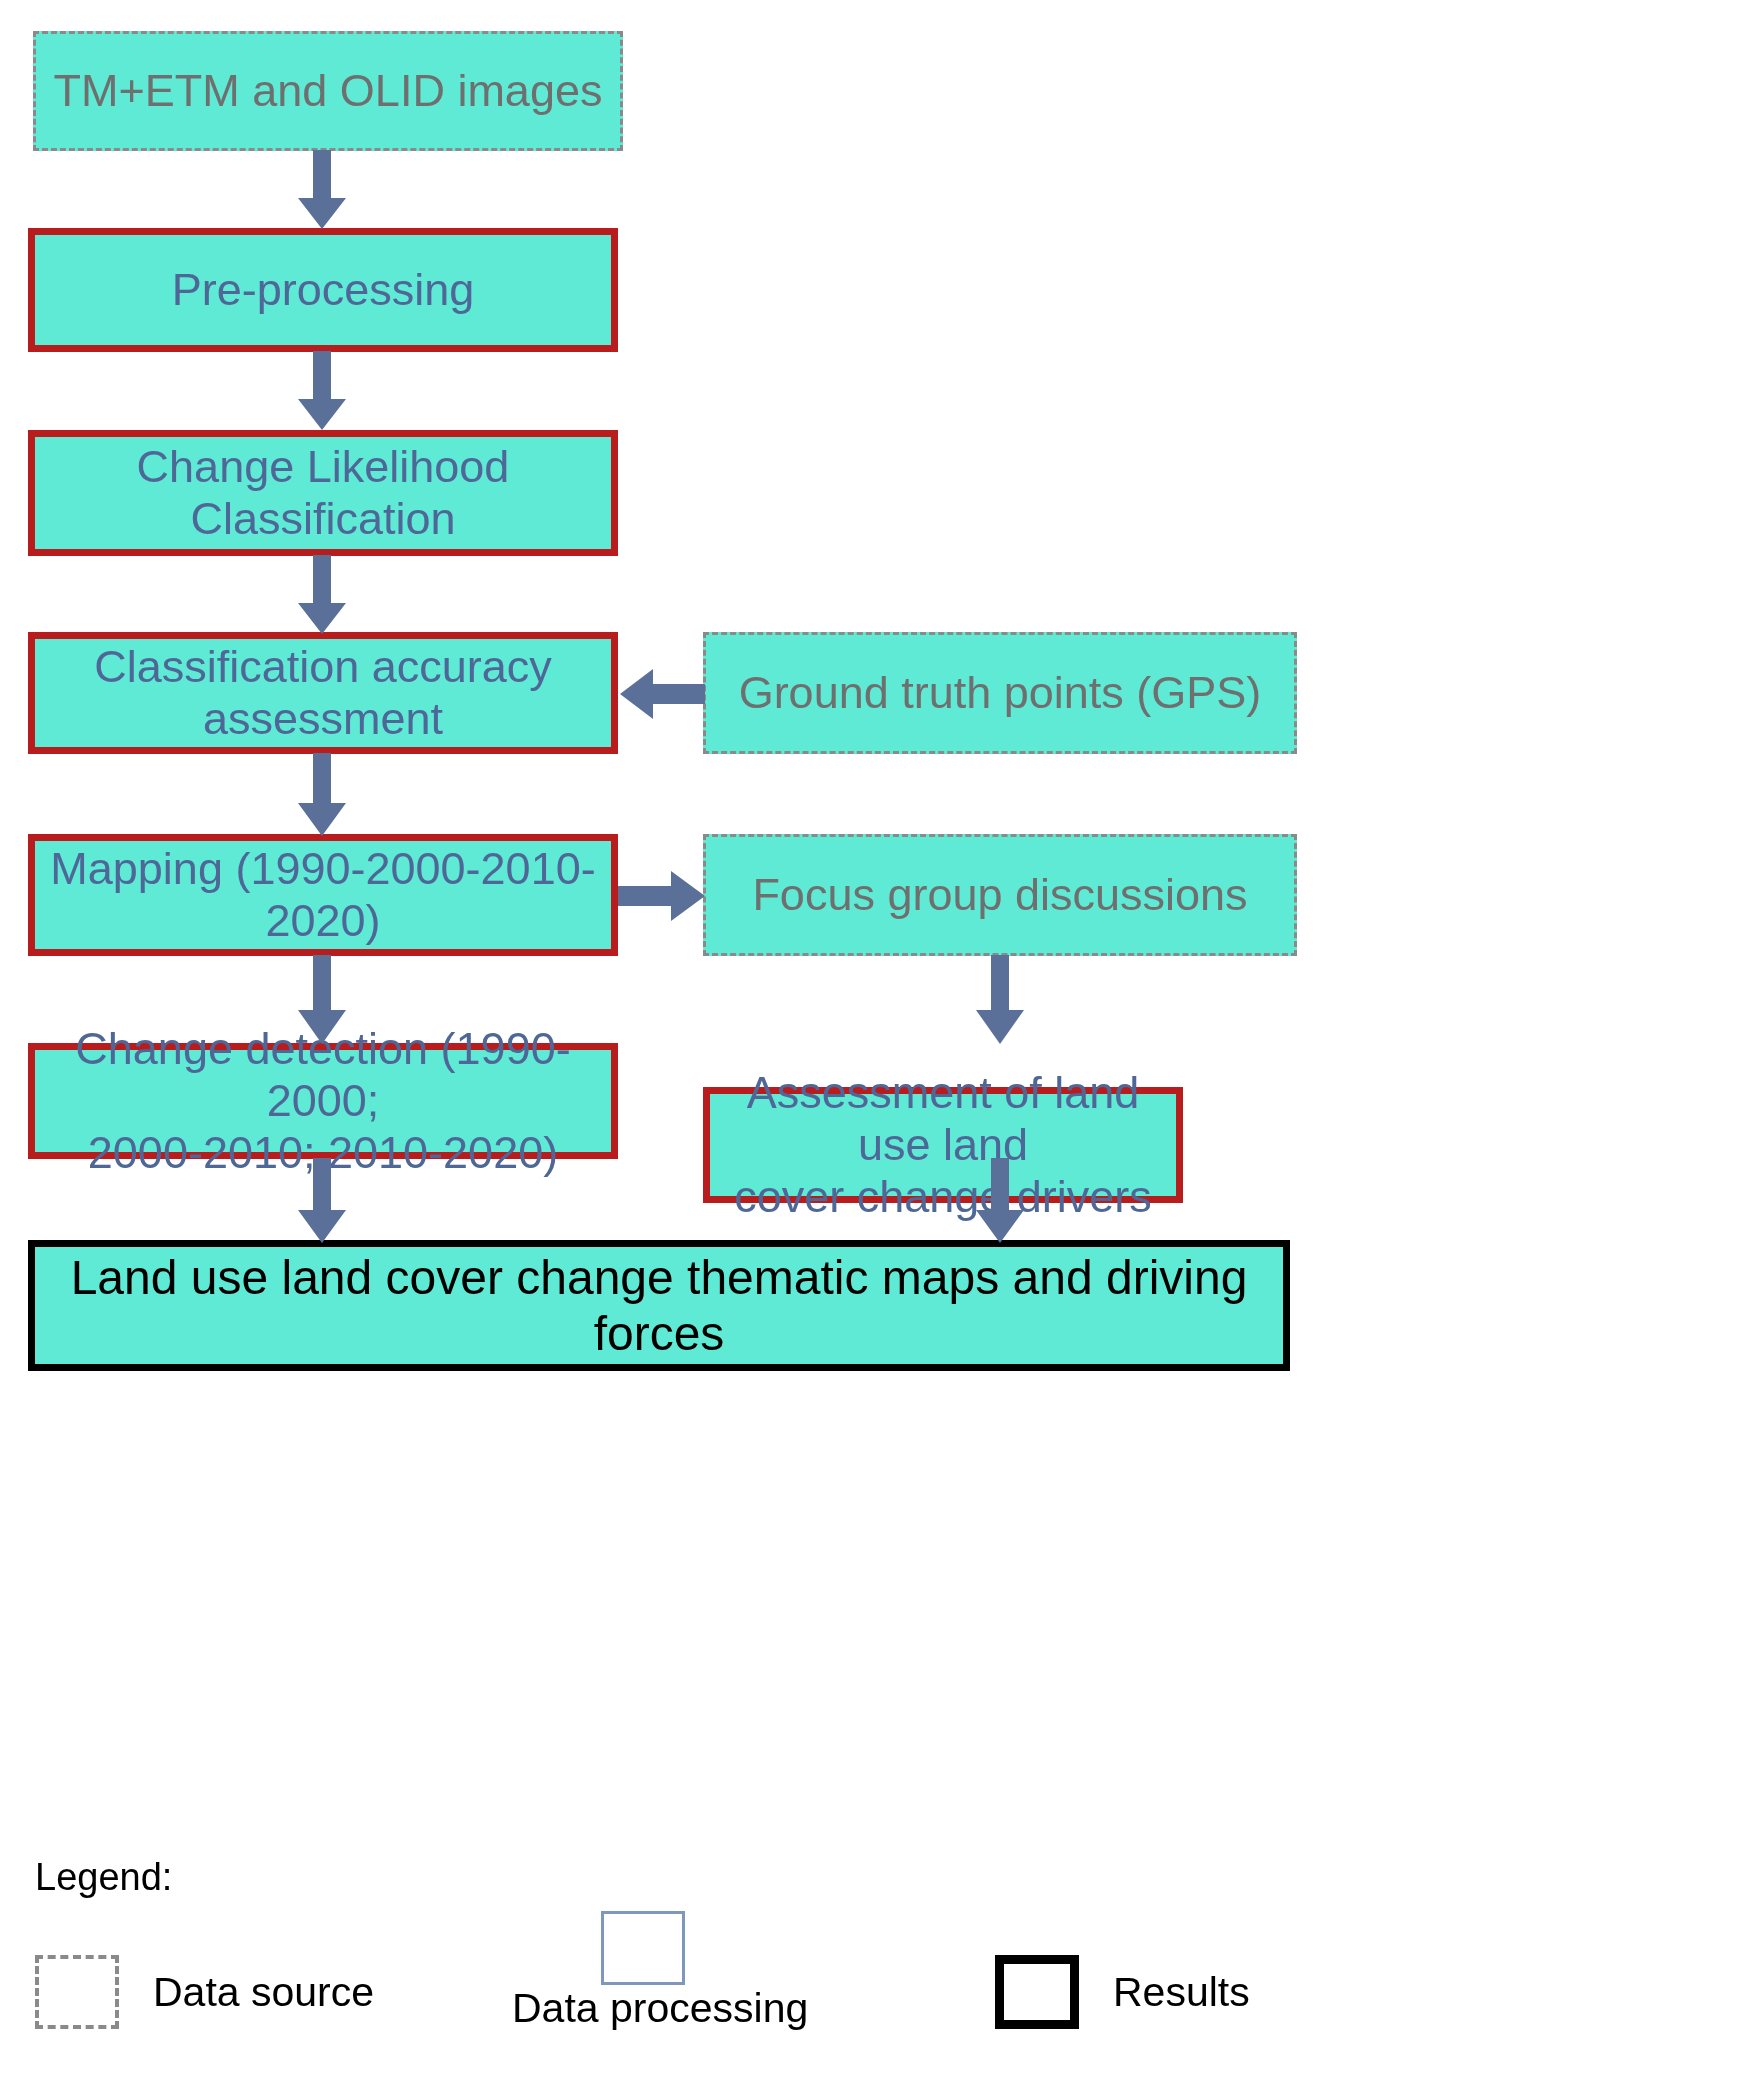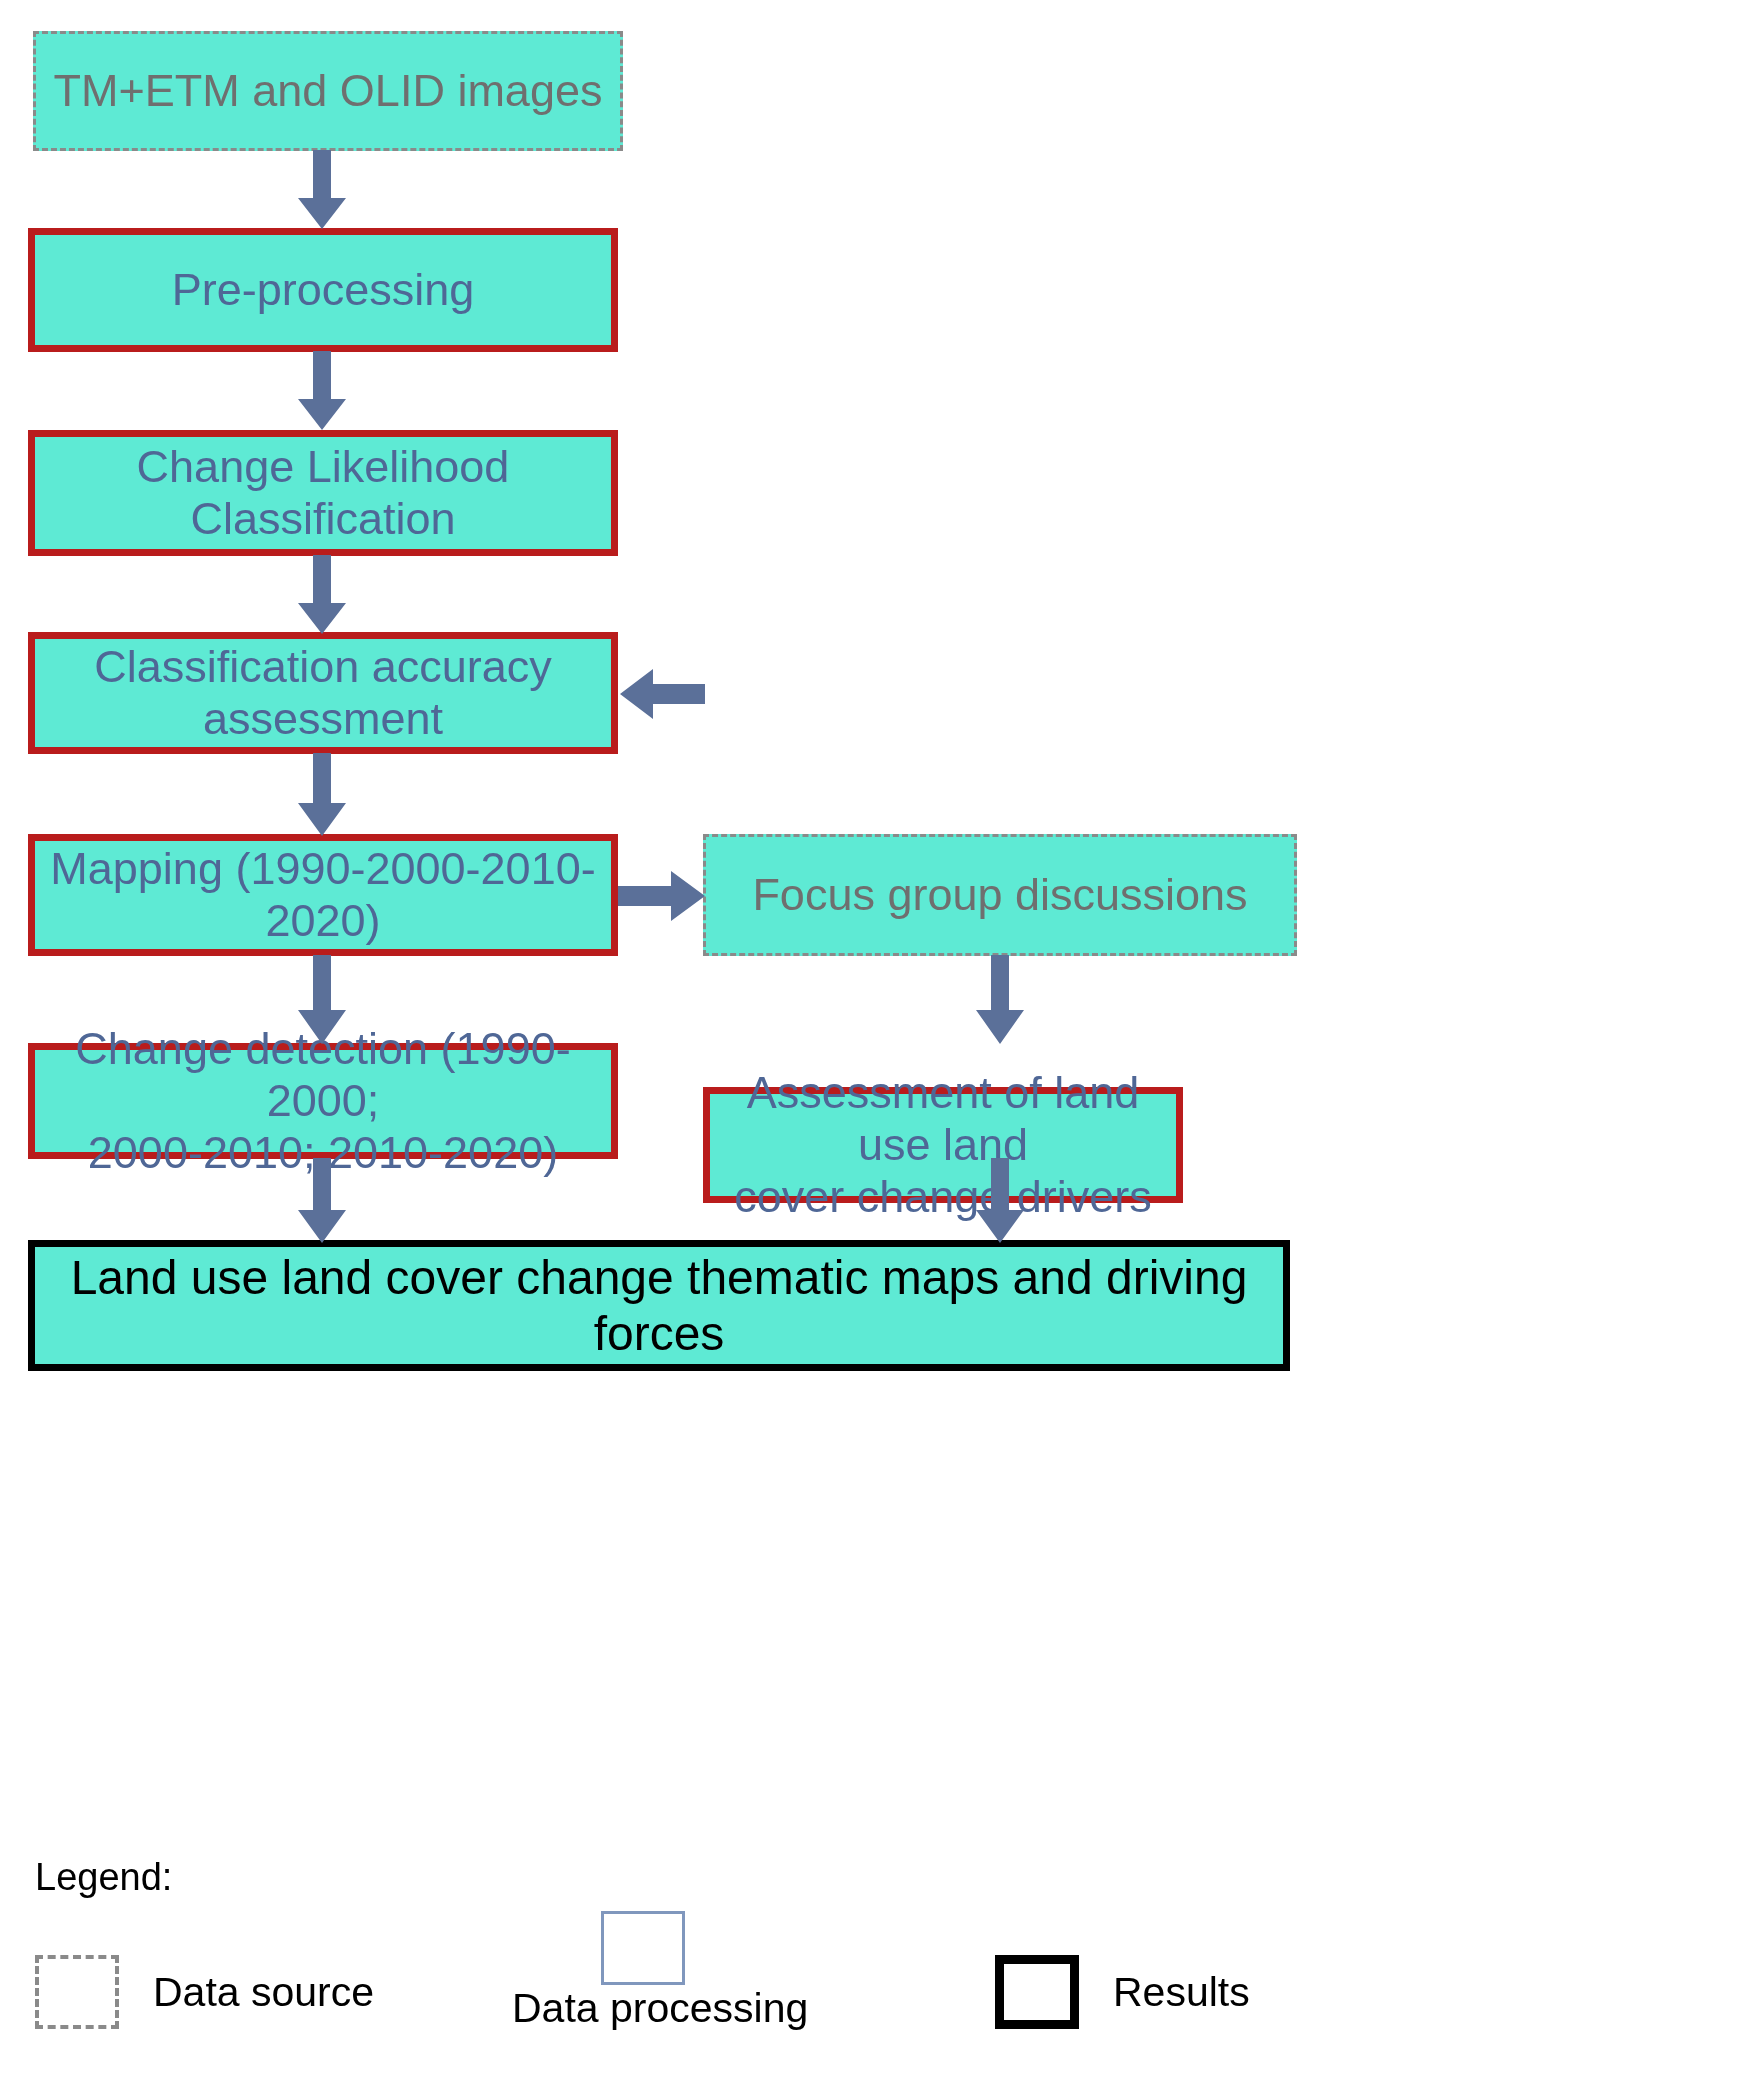--- a/index.html
+++ b/index.html
@@ -110,20 +110,23 @@
   <div class="node n-process" style="left:28px;  top:430px; width:590px; height:126px;">
     <span class="txt">Change Likelihood
 Classification</span>
   </div>
 
   <div class="node n-process" style="left:28px;  top:632px; width:590px; height:122px;">
     <span class="txt">Classification accuracy
 assessment</span>
   </div>
 
+  <div class="node n-source" style="left:703px; top:632px; width:594px; height:122px;">
+    <span class="txt">Ground truth points (GPS)</span>
+  </div>
 
   <div class="node n-process" style="left:28px;  top:834px; width:590px; height:122px;">
     <span class="txt">Mapping (1990-2000-2010-
 2020)</span>
   </div>
 
   <div class="node n-source" style="left:703px; top:834px; width:594px; height:122px;">
     <span class="txt">Focus group discussions</span>
   </div>
 

